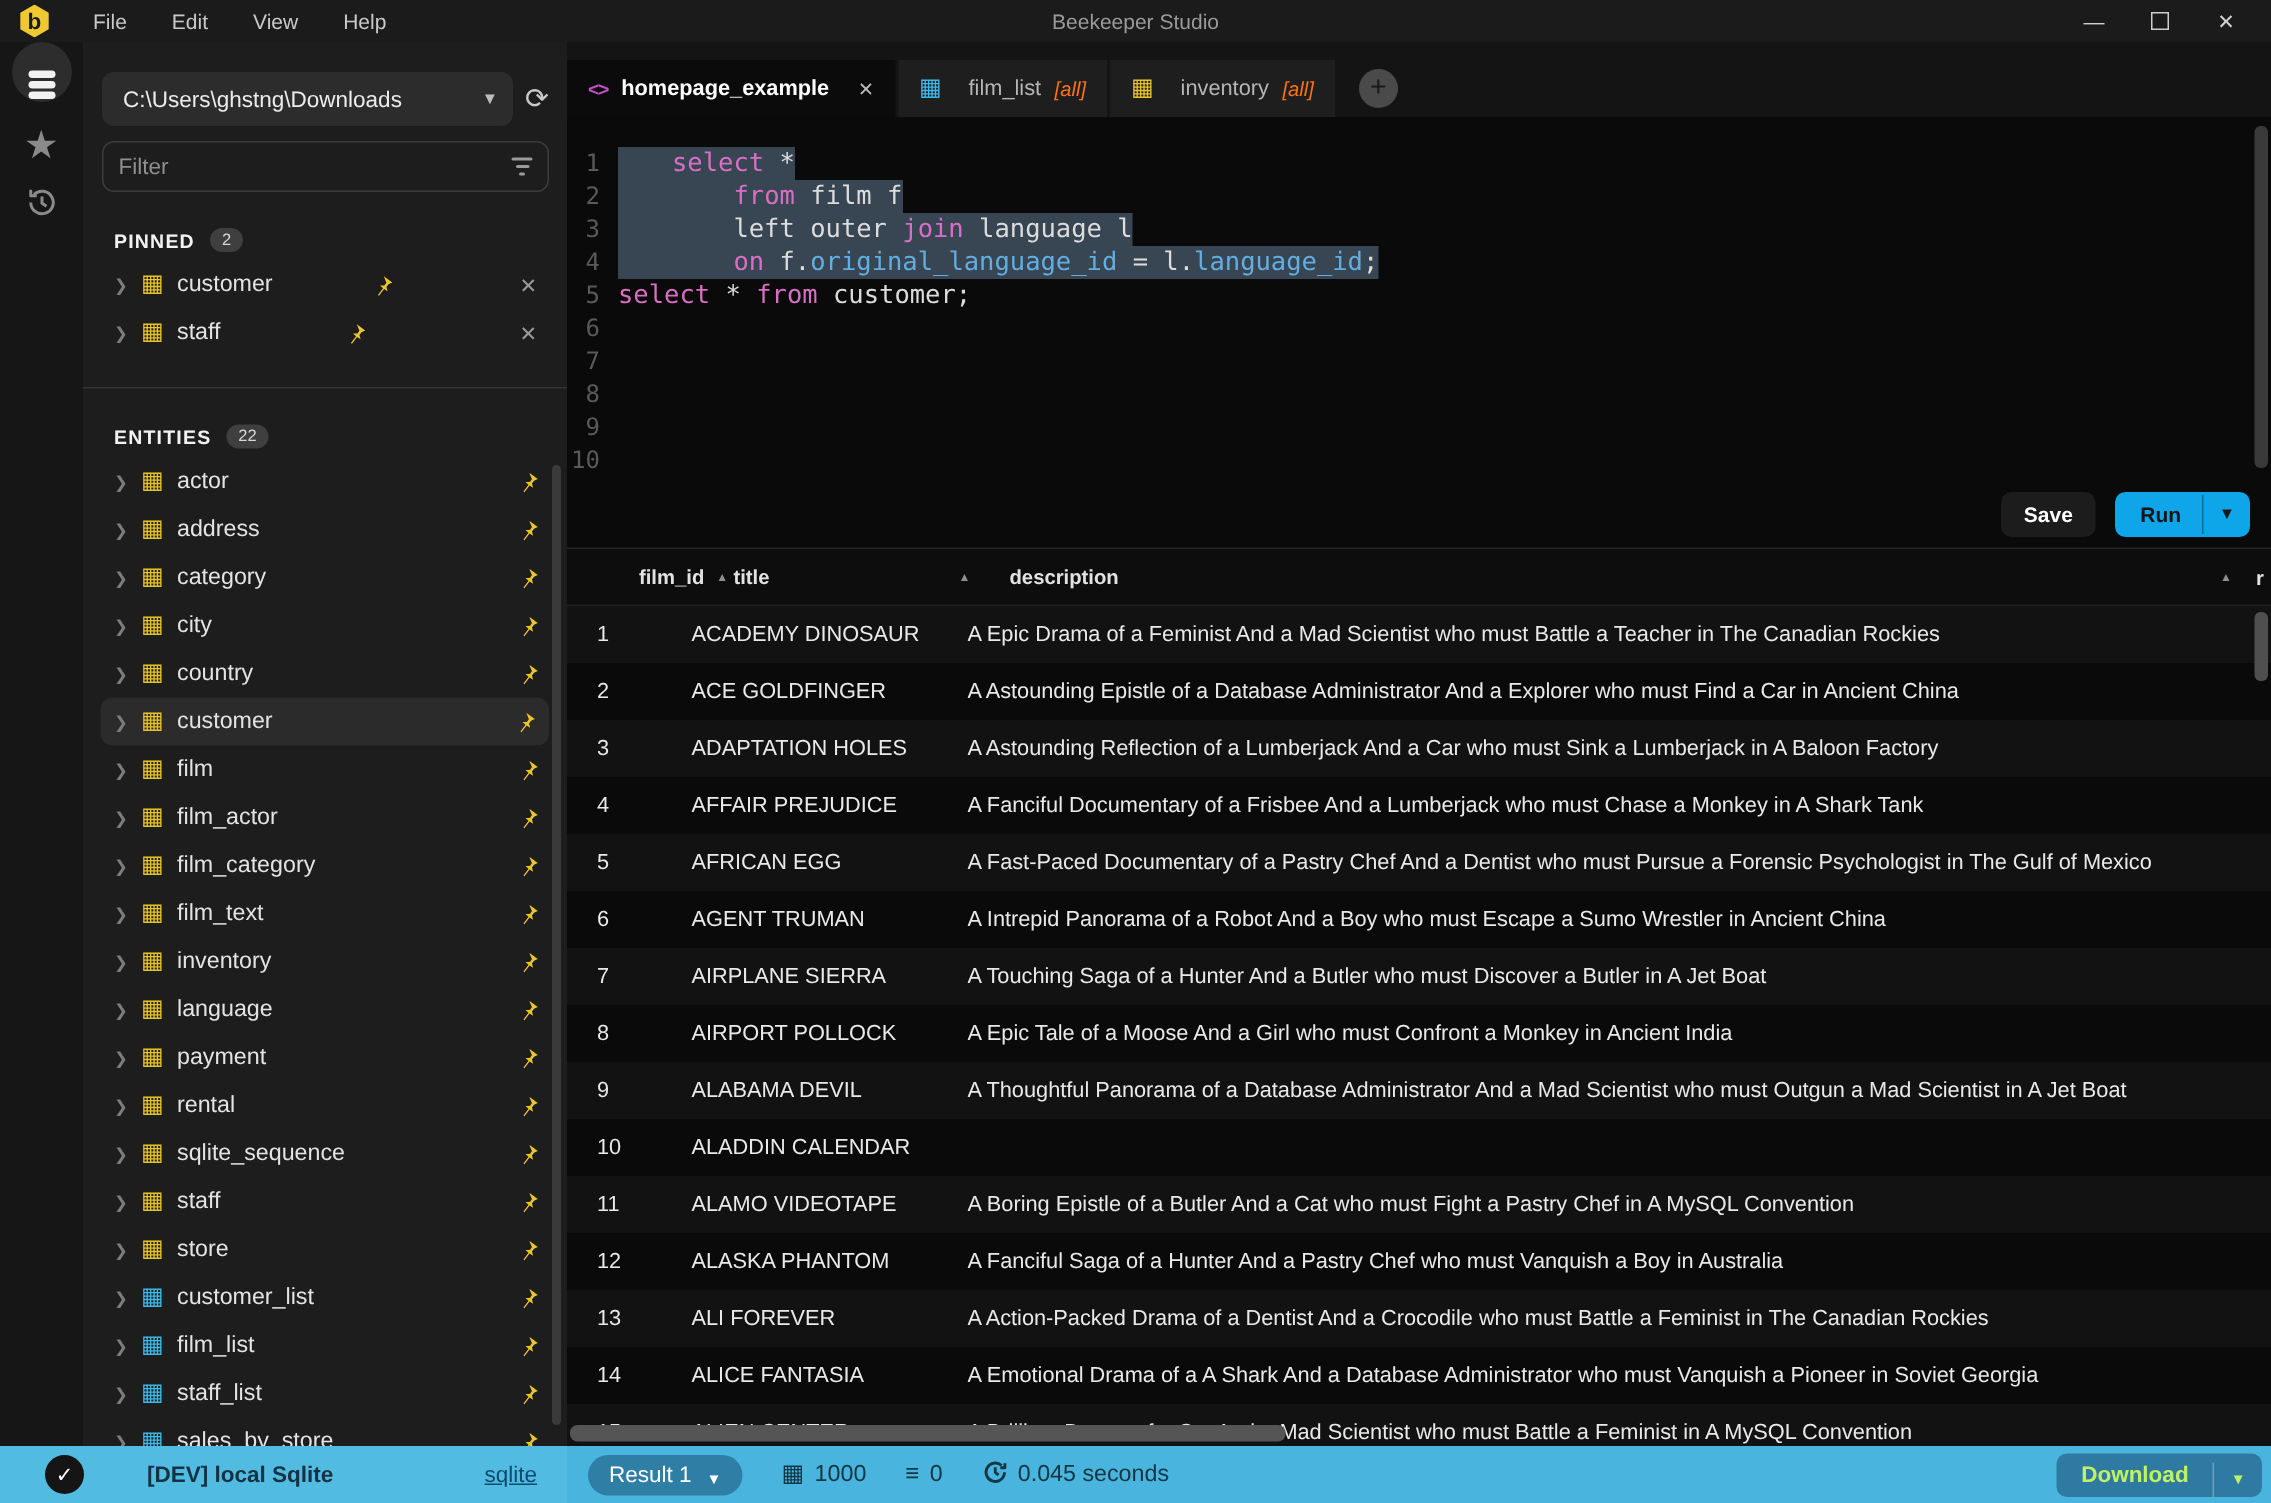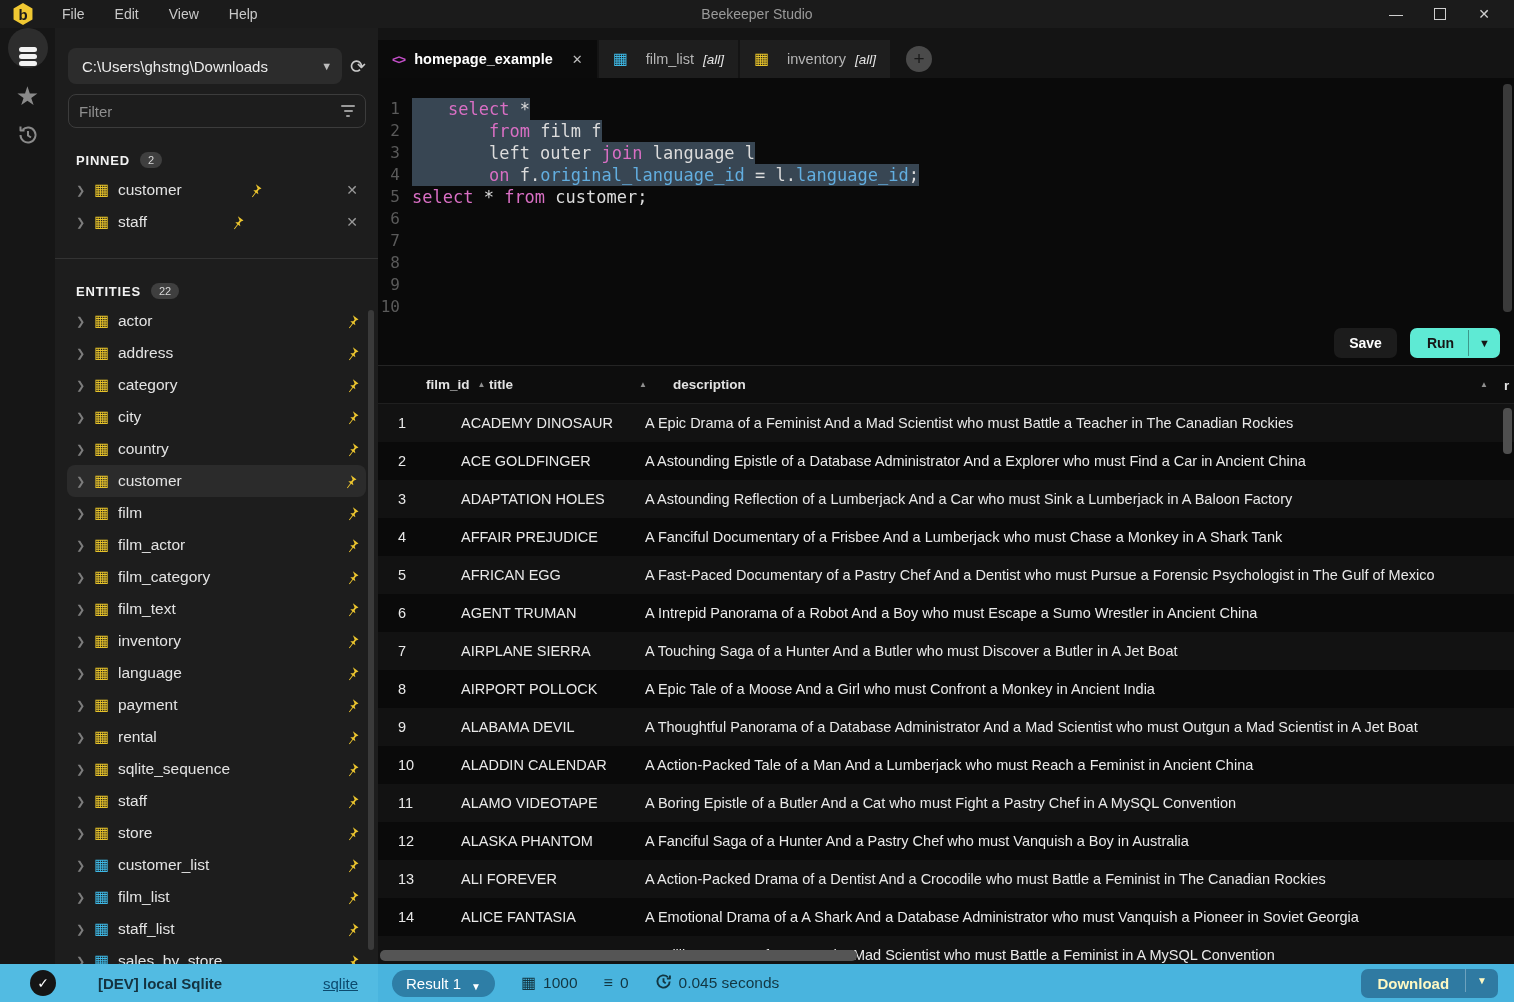--- a/index.html
+++ b/index.html
@@ -65,39 +65,39 @@
   
   #main { position:absolute; top:28px; left:378px; right:0; bottom:38px; background:#0a0a0a; }
 
   
   #tabbar { height:50px; background:#141414; display:flex; align-items:flex-end; }
   .tab { height:38px; display:flex; align-items:center; padding:0 14px; gap:9px; font-size:14.5px; color:#b5b5b5;
          background:#1e1e1e; margin-right:2px; }
   .tab.active { background:#0b0b0b; color:#fff; font-weight:bold; }
   .sql-ic { color:#c44fc9; font-weight:bold; font-size:13px; letter-spacing:-1px; }
   .tab-close { color:#bdbdbd; font-size:13px; margin-left:10px; font-weight:normal; }
-  .tab-suffix { font-style:italic; color:#e5e5e5; font-size:13.5px; }
+  .tab-suffix { font-style:italic; color:#f97316; font-size:13.5px; }
   #new-tab-btn { width:26px; height:26px; border-radius:50%; background:#4a4a4a; color:#191919; font-size:19px;
                  display:flex; align-items:center; justify-content:center; margin:0 0 6px 14px; }
 
   
   #editor { position:relative; height:287px; background:#0a0a0a; overflow:hidden; }
   #code { padding-top:20px; font-family:"DejaVu Sans Mono", monospace; font-size:17px; }
   .cl { display:flex; height:22px; line-height:22px; }
   .ln { width:34px; text-align:right; color:#5a5a5a; padding-right:12px; flex:none; font-size:16px; }
   .ct { white-space:pre; }
   .ct.sel { background:#384653;padding-left:36px; }
   .tk-kw { color:#d96fc4; }
   .tk-pl { color:#dcdcdc; }
   .tk-fd { color:#62aee0; }
   #editor-scrollbar { position:absolute; right:2px; top:6px; width:9px; height:228px; background:#3a3a3a; border-radius:4px; }
   #editor-actions { position:absolute; right:14px; bottom:7px; display:flex; gap:13px; }
   #save-btn { background:#1c1c1c; color:#fff; font-weight:bold; font-size:14px; border:none; border-radius:7px;
               padding:7px 15px; }
-  #run-btn { background:#5eead4; color:#161616; font-weight:bold; font-size:14px; border:none; border-radius:7px;
+  #run-btn { background:#0ea5e9; color:#161616; font-weight:bold; font-size:14px; border:none; border-radius:7px;
              display:flex; align-items:center; }
   #run-btn .run-label { padding:7px 14px 7px 17px; }
   #run-btn .run-caret { padding:7px 10px; border-left:1px solid rgba(0,0,0,.35); font-size:11px; }
 
   
   #results { position:absolute; top:337px; left:0; right:0; bottom:0; border-top:1px solid #242424; overflow:hidden; }
   .tgrid { display:grid; grid-template-columns:83px 184px 1fr; }
   #thead { height:38px; align-items:center; color:#e2e2e2; font-size:13.5px; font-weight:bold;
            border-bottom:1px solid #1f1f1f; background:#0d0d0d; position:relative;padding-left:28px; }
   .th { display:flex; align-items:center; }
@@ -121,22 +121,22 @@
   #sb-left { width:378px; height:100%; background:#52bbe2; display:flex; align-items:center; flex:none; }
   #check-circle { width:26px; height:26px; border-radius:50%; background:#151515; color:#fff; font-size:14px;
                   display:flex; align-items:center; justify-content:center; margin-left:30px; }
   #conn-status { color:#143340; font-weight:bold; font-size:15px; margin-left:42px; }
   #db-type { margin-left:auto; margin-right:20px; color:#0c4a6e; font-size:15px;text-decoration:underline; }
   #result-pill { background:#2e7ea6; color:#fff; font-size:15px; border-radius:15px; padding:5px 14px;
                  display:flex; align-items:flex-end; gap:10px; margin-left:14px; }
   #result-pill .caret { font-size:10px; }
   .sb-stat { display:flex; align-items:center; gap:7px; color:#123642; font-size:15.5px; margin-left:26px; }
   .sb-ic { font-size:16px; line-height:1; }
-  #download-btn { margin-left:auto; margin-right:16px; background:#2f7aa2; color:#fef9c3; font-weight:bold; font-size:15px;
-                  border-radius:7px; display:flex; align-items:flex-start; }
+  #download-btn { margin-left:auto; margin-right:6px; background:#2f7aa2; color:#bef264; font-weight:bold; font-size:15px;
+                  border-radius:7px; display:flex; align-items:flex-end; }
   #download-btn .dl-label { padding:6px 16px; }
   #download-btn .dl-caret { padding:6px 11px; border-left:1px solid rgba(255,255,255,.3); font-size:10px; }
 </style>
 </head>
 <body>
 
 <div id="titlebar">
   <div id="logo">b</div>
   <div id="menubar">
       <span class="menu-item">File</span>
@@ -594,21 +594,20 @@
     <div class="c-desc">A Epic Tale of a Moose And a Girl who must Confront a Monkey in Ancient India</div>
   </div>
         <div class="trow tgrid">
     <div class="c-id">9</div>
     <div class="c-title">ALABAMA DEVIL</div>
     <div class="c-desc">A Thoughtful Panorama of a Database Administrator And a Mad Scientist who must Outgun a Mad Scientist in A Jet Boat</div>
   </div>
         <div class="trow tgrid">
     <div class="c-id">10</div>
     <div class="c-title">ALADDIN CALENDAR</div>
-    <div class="c-desc">A Action-Packed Tale of a Man And a Lumberjack who must Reach a Feminist in Ancient China</div>
   </div>
         <div class="trow tgrid">
     <div class="c-id">11</div>
     <div class="c-title">ALAMO VIDEOTAPE</div>
     <div class="c-desc">A Boring Epistle of a Butler And a Cat who must Fight a Pastry Chef in A MySQL Convention</div>
   </div>
         <div class="trow tgrid">
     <div class="c-id">12</div>
     <div class="c-title">ALASKA PHANTOM</div>
     <div class="c-desc">A Fanciful Saga of a Hunter And a Pastry Chef who must Vanquish a Boy in Australia</div>

